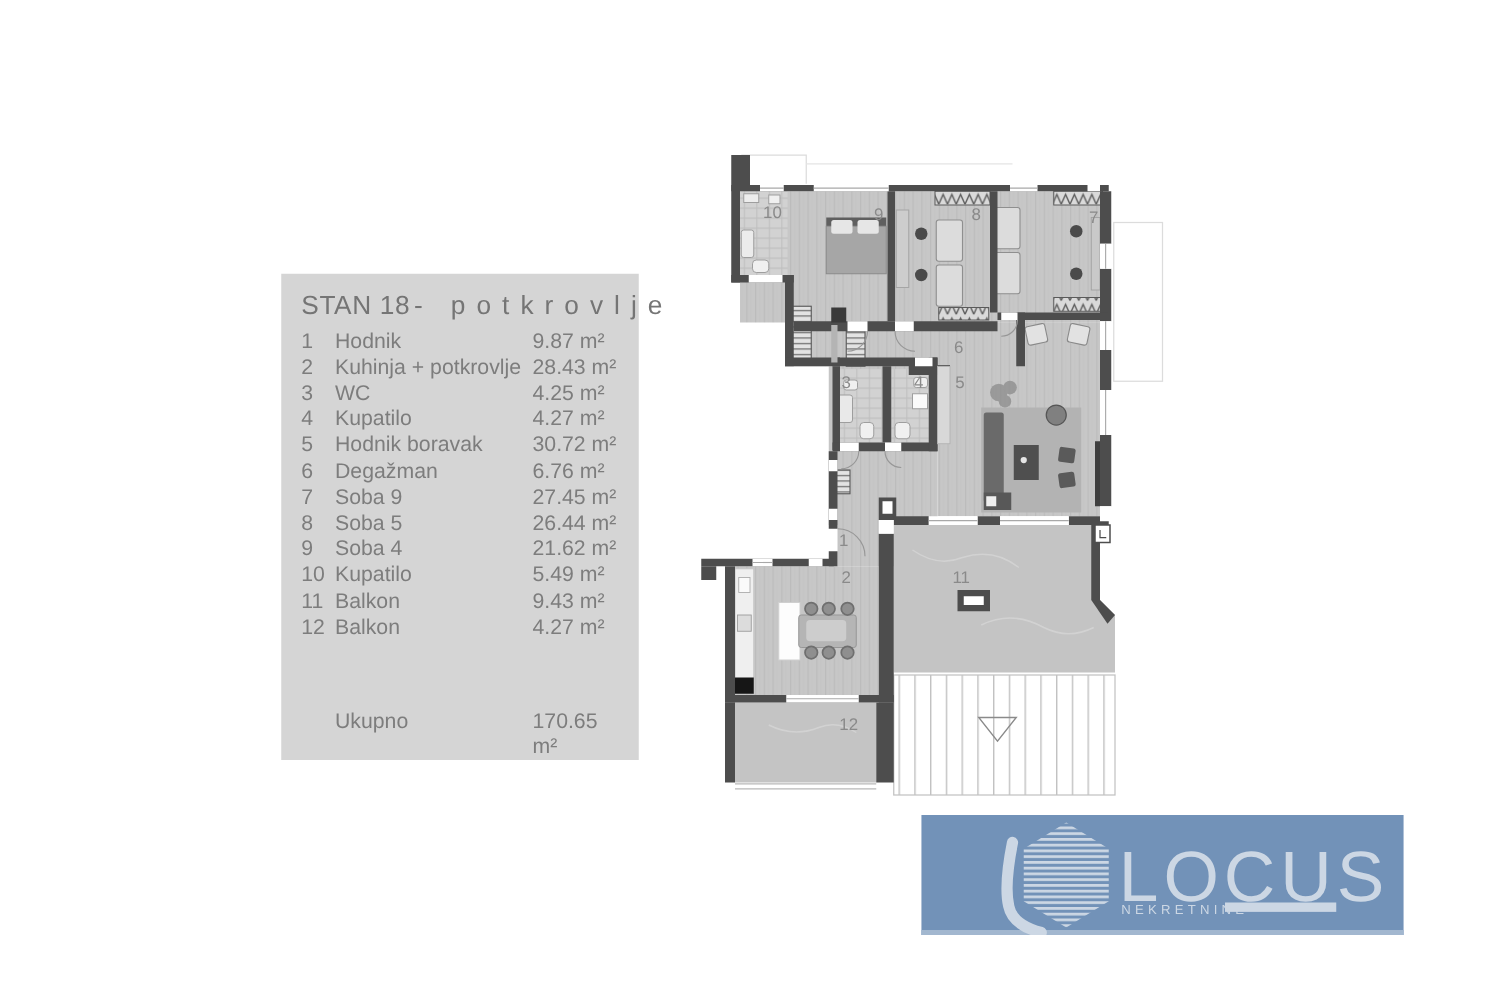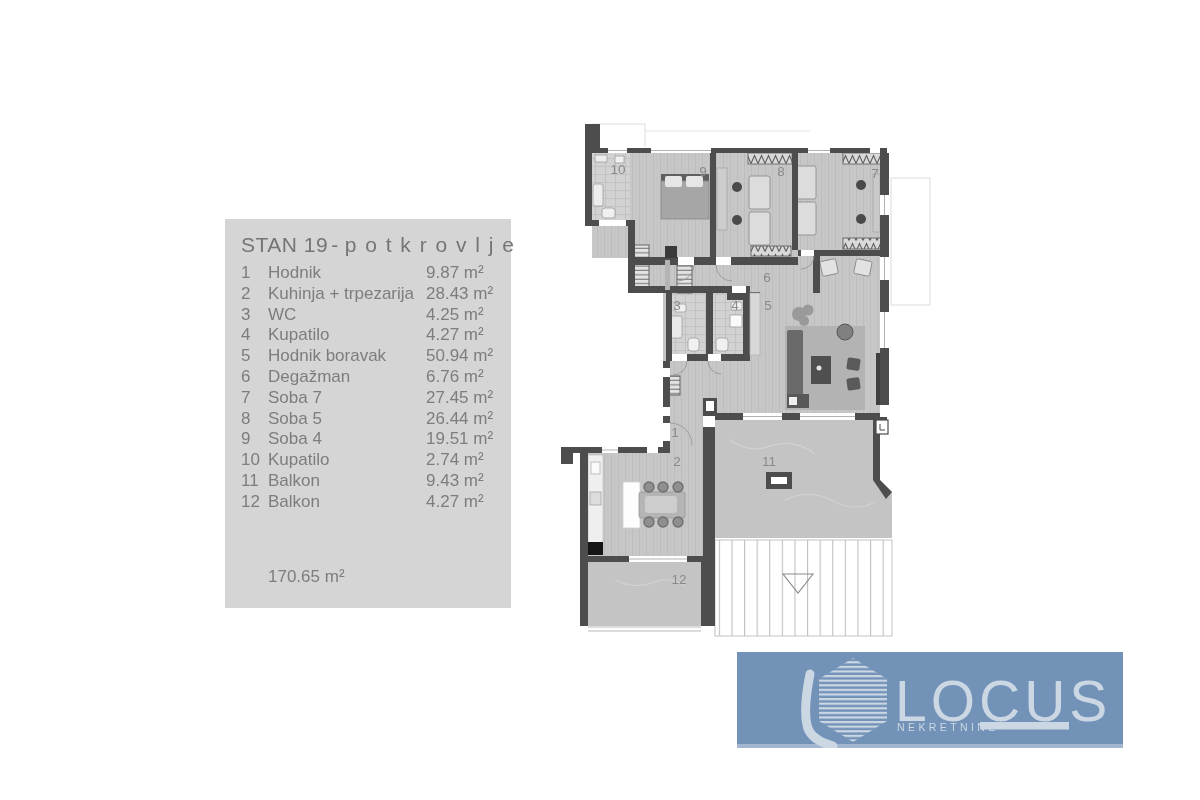--- a/index.html
+++ b/index.html
@@ -1,83 +1,84 @@
 <!DOCTYPE html>
 <html><head>
 <meta charset="utf-8">
 <style>
   html,body{margin:0;padding:0;background:#ffffff;}
   .stage{position:relative;width:1200px;height:800px;background:#ffffff;overflow:hidden;
          font-family:"Liberation Sans", sans-serif;}
   
   .panel{position:absolute;left:225px;top:219px;width:286px;height:389px;background:#d5d5d5;color:#7b7b7b;}
   .p-title{margin:14px 0 0 16px;font-size:21px;letter-spacing:.5px;white-space:nowrap;color:#757575;}
-  .p-title .sub{letter-spacing:.42em;margin-left:6px;}
+  .p-title .sub{letter-spacing:.42em;margin-left:22px;}
   .p-title .sep{margin-left:3px;}
   .rows{position:absolute;left:16px;top:44px;width:256px;display:grid;
         grid-template-columns:27px 158px 1fr;font-size:17px;line-height:20.8px;color:#7d7d7d;}
   .rows span{white-space:nowrap;overflow:visible;}
   .total{position:absolute;left:16px;top:348px;width:256px;display:grid;
          grid-template-columns:27px 158px 1fr;font-size:17px;color:#7d7d7d;}
   
   .plan{position:absolute;left:555px;top:110px;}
   .plan text{font-family:"Liberation Sans", sans-serif;fill:#8a8a8a;font-size:13.5px;}
   
   .logo{position:absolute;left:737px;top:652px;}
   .logo text.brand{font-family:"Liberation Sans", sans-serif;fill:#ccd7e4;}
 </style>
 </head>
 <body>
 
 <div class="stage">
 
   <div class="panel">
     <div class="p-title">
-      <span>STAN 19</span><span class="sep">-</span><span class="sub">potkrovlje</span>
+      <span>STAN 18</span><span class="sep">-</span><span class="sub">potkrovlje</span>
     </div>
     <div class="rows" id="room-rows">
         <span>1</span>
         <span>Hodnik</span>
         <span>9.87 m²</span>
         <span>2</span>
-        <span>Kuhinja + trpezarija</span>
+        <span>Kuhinja + potkrovlje</span>
         <span>28.43 m²</span>
         <span>3</span>
         <span>WC</span>
         <span>4.25 m²</span>
         <span>4</span>
         <span>Kupatilo</span>
         <span>4.27 m²</span>
         <span>5</span>
         <span>Hodnik boravak</span>
-        <span>50.94 m²</span>
+        <span>30.72 m²</span>
         <span>6</span>
         <span>Degažman</span>
         <span>6.76 m²</span>
         <span>7</span>
-        <span>Soba 7</span>
+        <span>Soba 9</span>
         <span>27.45 m²</span>
         <span>8</span>
         <span>Soba 5</span>
         <span>26.44 m²</span>
         <span>9</span>
         <span>Soba 4</span>
-        <span>19.51 m²</span>
+        <span>21.62 m²</span>
         <span>10</span>
         <span>Kupatilo</span>
-        <span>2.74 m²</span>
+        <span>5.49 m²</span>
         <span>11</span>
         <span>Balkon</span>
         <span>9.43 m²</span>
         <span>12</span>
         <span>Balkon</span>
         <span>4.27 m²</span>
       </div>
     <div class="total">
       <span></span>
+      <span>Ukupno</span>
       <span>170.65 m²</span>
     </div>
   </div>
 
   <svg class="plan" width="400" height="560" viewBox="0 0 400 560">
     <defs>
       <pattern id="wood" width="7" height="60" patternUnits="userSpaceOnUse">
         <rect width="7" height="60" fill="#c7c7c7"></rect>
         <line x1="0.5" y1="0" x2="0.5" y2="60" stroke="#bcbcbc" stroke-width="0.9"></line>
         <line x1="3.8" y1="0" x2="3.8" y2="60" stroke="#c2c2c2" stroke-width="0.6"></line>

